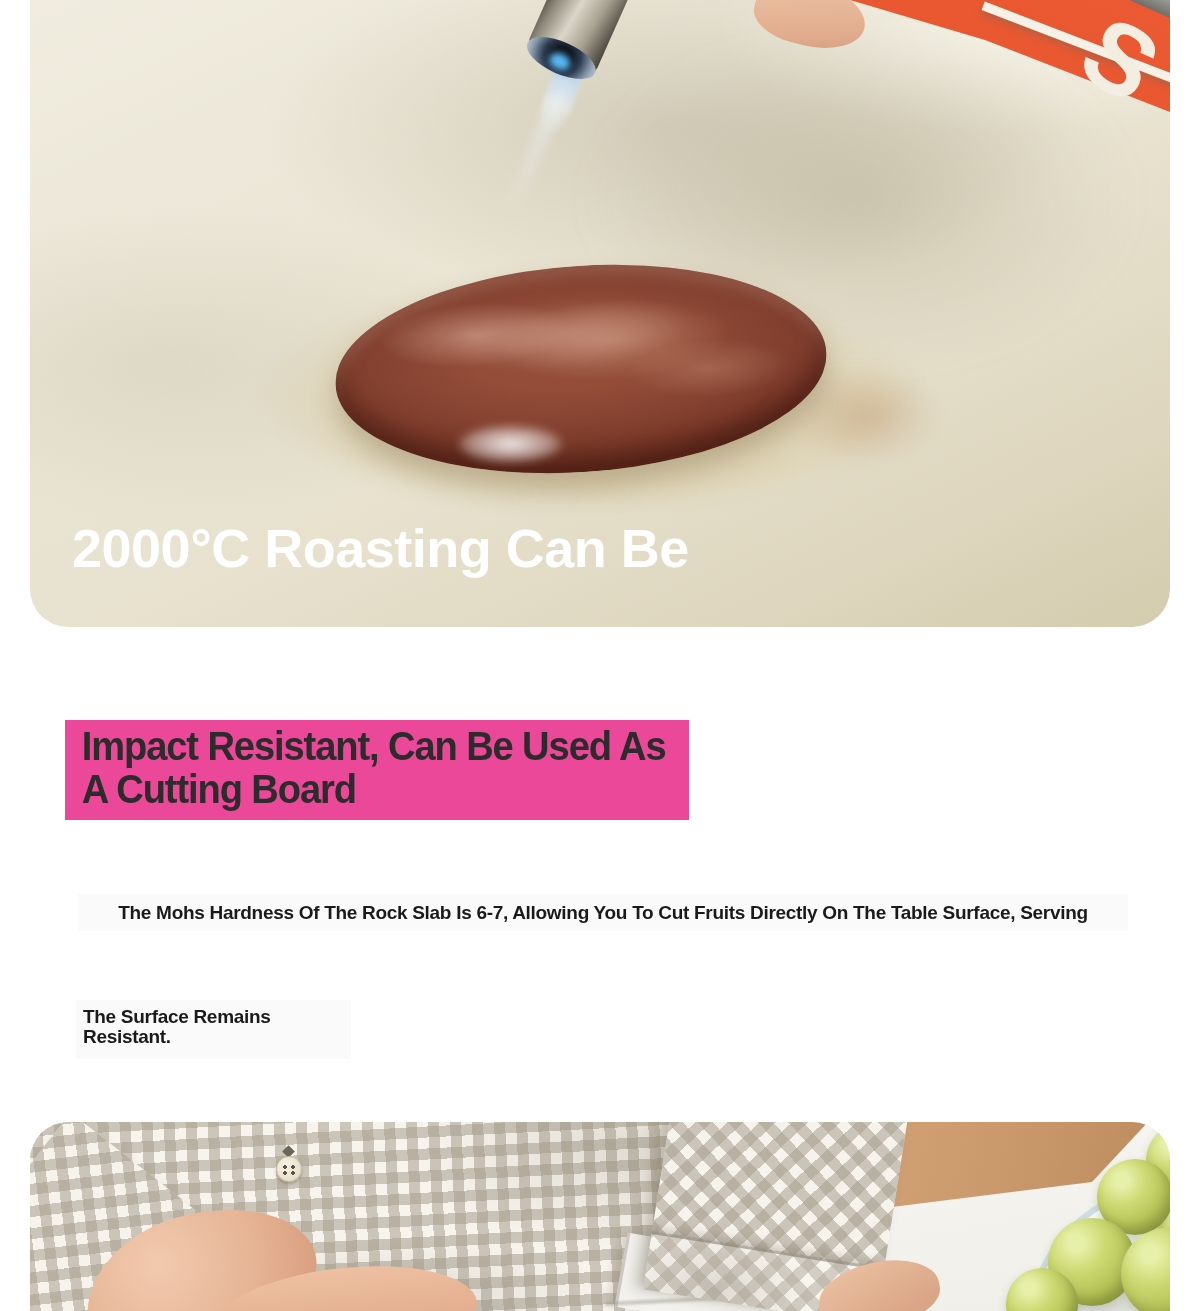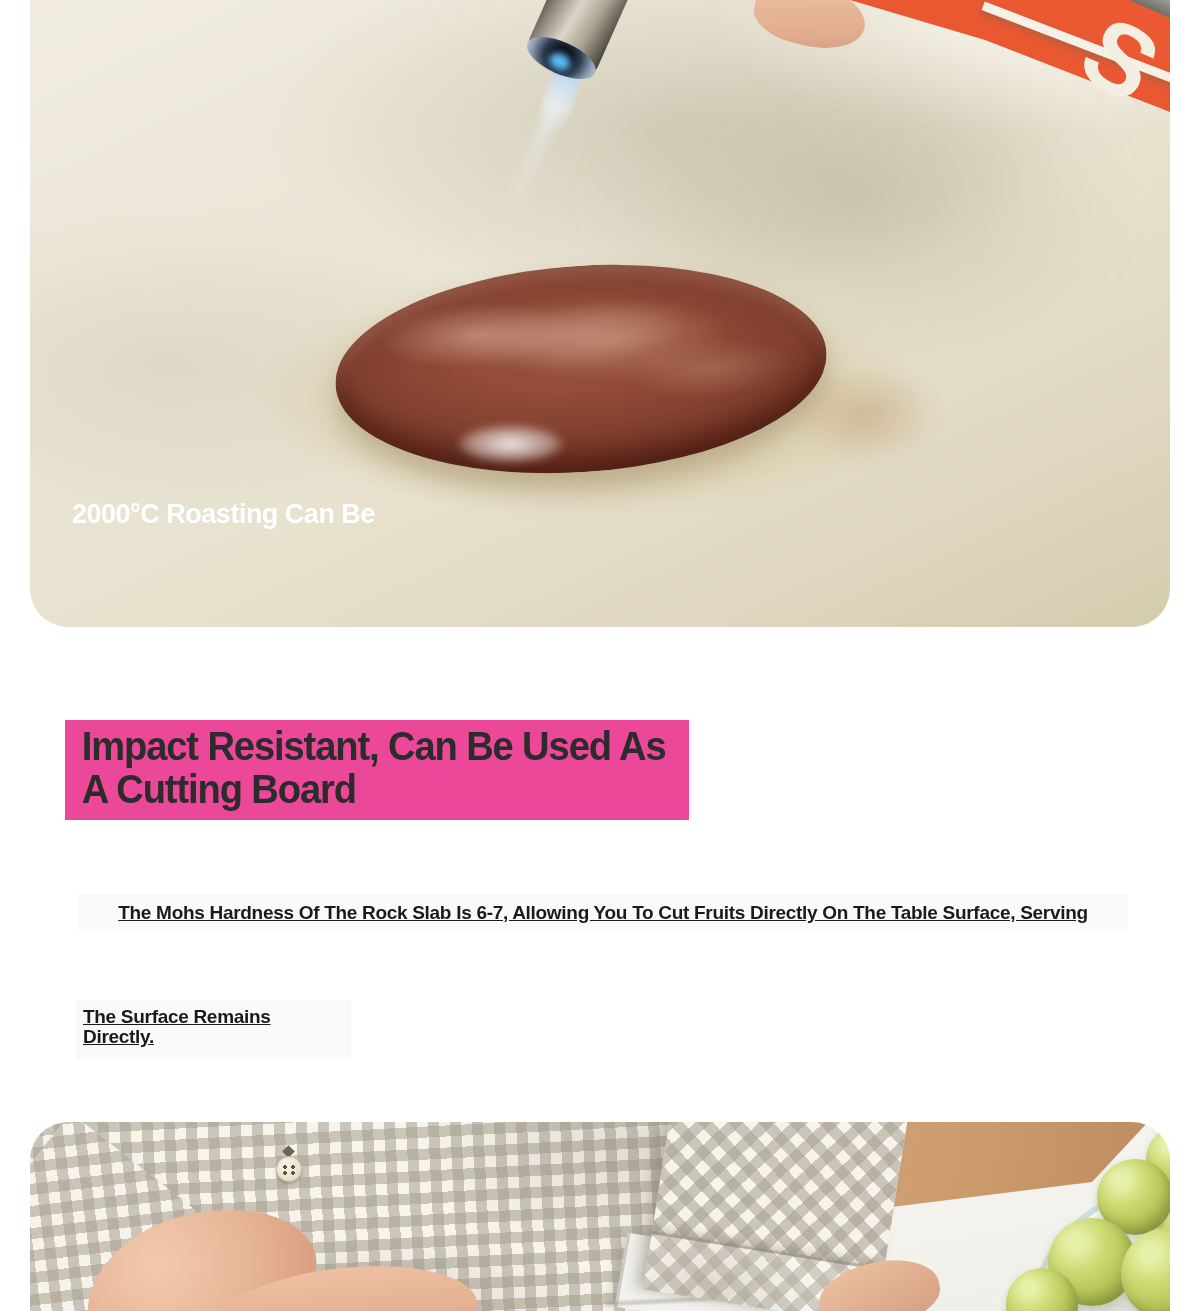--- a/index.html
+++ b/index.html
@@ -47,28 +47,28 @@
   .canister{inset:0;background:linear-gradient(200deg,#ec5a33 0%,#e04e29 55%,#d2431f 100%);
     clip-path:polygon(790px 0, 1140px 0, 1140px 112px, 955px 40px, 820px 0);}
   .canister-edge{left:946px;top:40px;width:216px;height:9px;background:#f5f1e6;transform:rotate(21deg);
     box-shadow:0 4px 7px rgba(120,105,80,0.45);}
   .canister-letter{left:1028px;top:8px;width:120px;height:110px;transform:rotate(32deg);
     color:#f4ede1;font-weight:bold;font-size:100px;line-height:100px;text-align:center;}
   .metal-clip{left:1100px;top:-6px;width:66px;height:20px;transform:rotate(24deg);
     background:linear-gradient(180deg,#a8a8a2,#6e6d66);}
   .fingers{left:724px;top:-16px;width:112px;height:62px;border-radius:45% 55% 55% 45%;transform:rotate(14deg);
     background:linear-gradient(165deg,#f0c5a8,#e0ab8c 75%,#d39d7e);}
-  .hero-title{left:42px;top:488px;width:620px;color:#ffffff;font-weight:bold;font-size:27px;
+  .hero-title{left:42px;top:522px;width:620px;color:#ffffff;font-weight:bold;font-size:54px;
     line-height:52px;letter-spacing:-0.5px;}
 
   
   .heading-box{left:65px;top:720px;width:624px;height:100px;background:#ec4899;}
   .heading-text{padding:5px 0 0 18px;color:#2c2c2c;font-weight:bold;font-size:41px;line-height:43px;
     letter-spacing:-1.2px;transform:scaleX(0.93);transform-origin:left top;white-space:nowrap;}
-  .body-box{background:#fafafa;color:#1a1a1a;font-weight:bold;font-size:19px;letter-spacing:-0.3px;text-decoration:underline;}
+  .body-box{background:#fafafa;color:#1a1a1a;font-weight:bold;font-size:19px;letter-spacing:-0.3px;}
   .body-line1{left:78px;top:894px;width:1050px;height:37px;line-height:37px;text-align:center;white-space:nowrap;}
   .body-line2{left:74px;top:962px;width:1054px;height:37px;line-height:37px;padding-left:8px;white-space:nowrap;}
   .body-line3{left:76px;top:1000px;width:268px;height:52px;line-height:20px;padding:7px 0 0 7px;}
 
   
   .photo2{left:30px;top:1122px;width:1140px;height:189px;border-radius:38px 38px 0 0;overflow:hidden;background:#f4f3ef;}
   .table-white{left:700px;top:0;width:440px;height:189px;background:linear-gradient(170deg,#f7f6f2,#efeee8);
     clip-path:polygon(0 189px,0 140px,90px 112px,408px 26px,410px 0,440px 0,440px 189px);}
   .backdrop-tan{left:800px;top:0;width:330px;height:95px;
     background:linear-gradient(100deg,#d4a478 0%,#c89769 60%,#bd8c5e 100%);
@@ -154,21 +154,21 @@
 
   <div class="abs heading-box">
     <div class="heading-text">
       <div>Impact Resistant, Can Be Used As</div>
       <div>A Cutting Board</div>
     </div>
   </div>
   <div class="abs body-box body-line1">The Mohs Hardness Of The Rock Slab Is 6-7, Allowing You To Cut Fruits Directly On The Table Surface, Serving</div>
   <div class="abs body-box body-line3">
     <div>The Surface Remains</div>
-    <div>Directly.</div>
+    <div>Resistant.</div>
   </div>
 
   <div class="abs photo2">
     <div class="abs table-white"></div>
     <div class="abs backdrop-tan"></div>
     <div class="abs bowl-shadow"></div>
     <div class="abs bowl-rim"></div>
     <div class="abs grape" style="left:1128px;top:68px;width:80px;height:80px;"></div>
     <div class="abs grape" style="left:1116px;top:2px;width:72px;height:72px;"></div>
     <div class="abs grape" style="left:1067px;top:37px;width:76px;height:76px;"></div>

